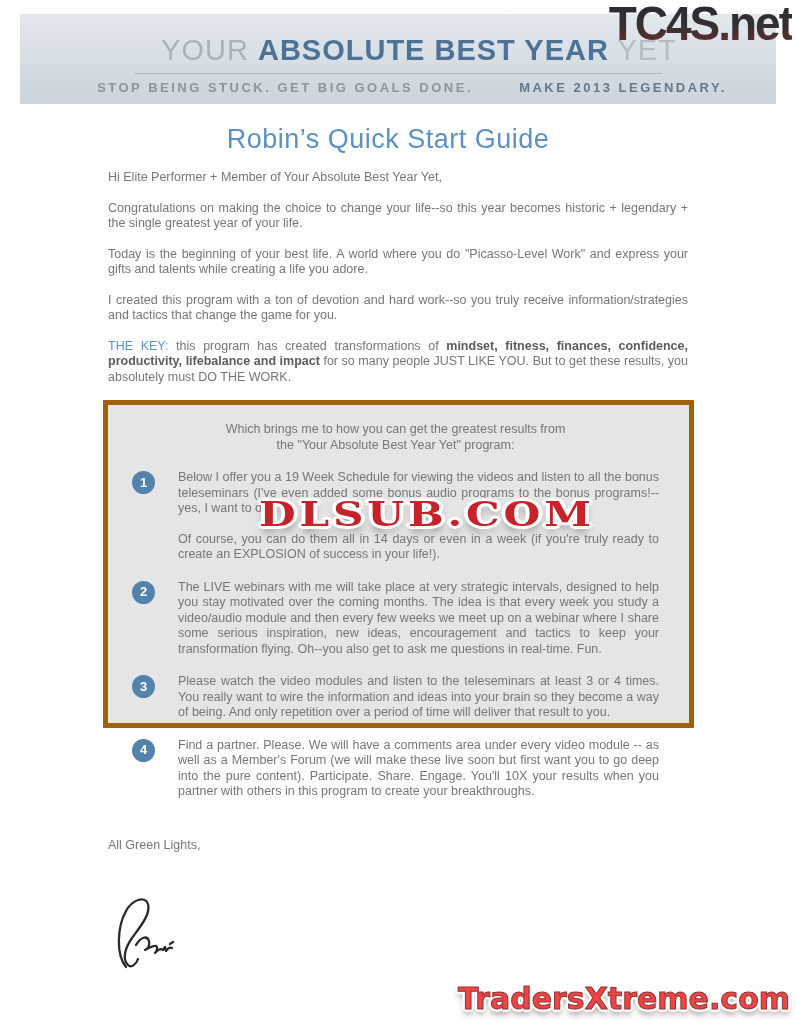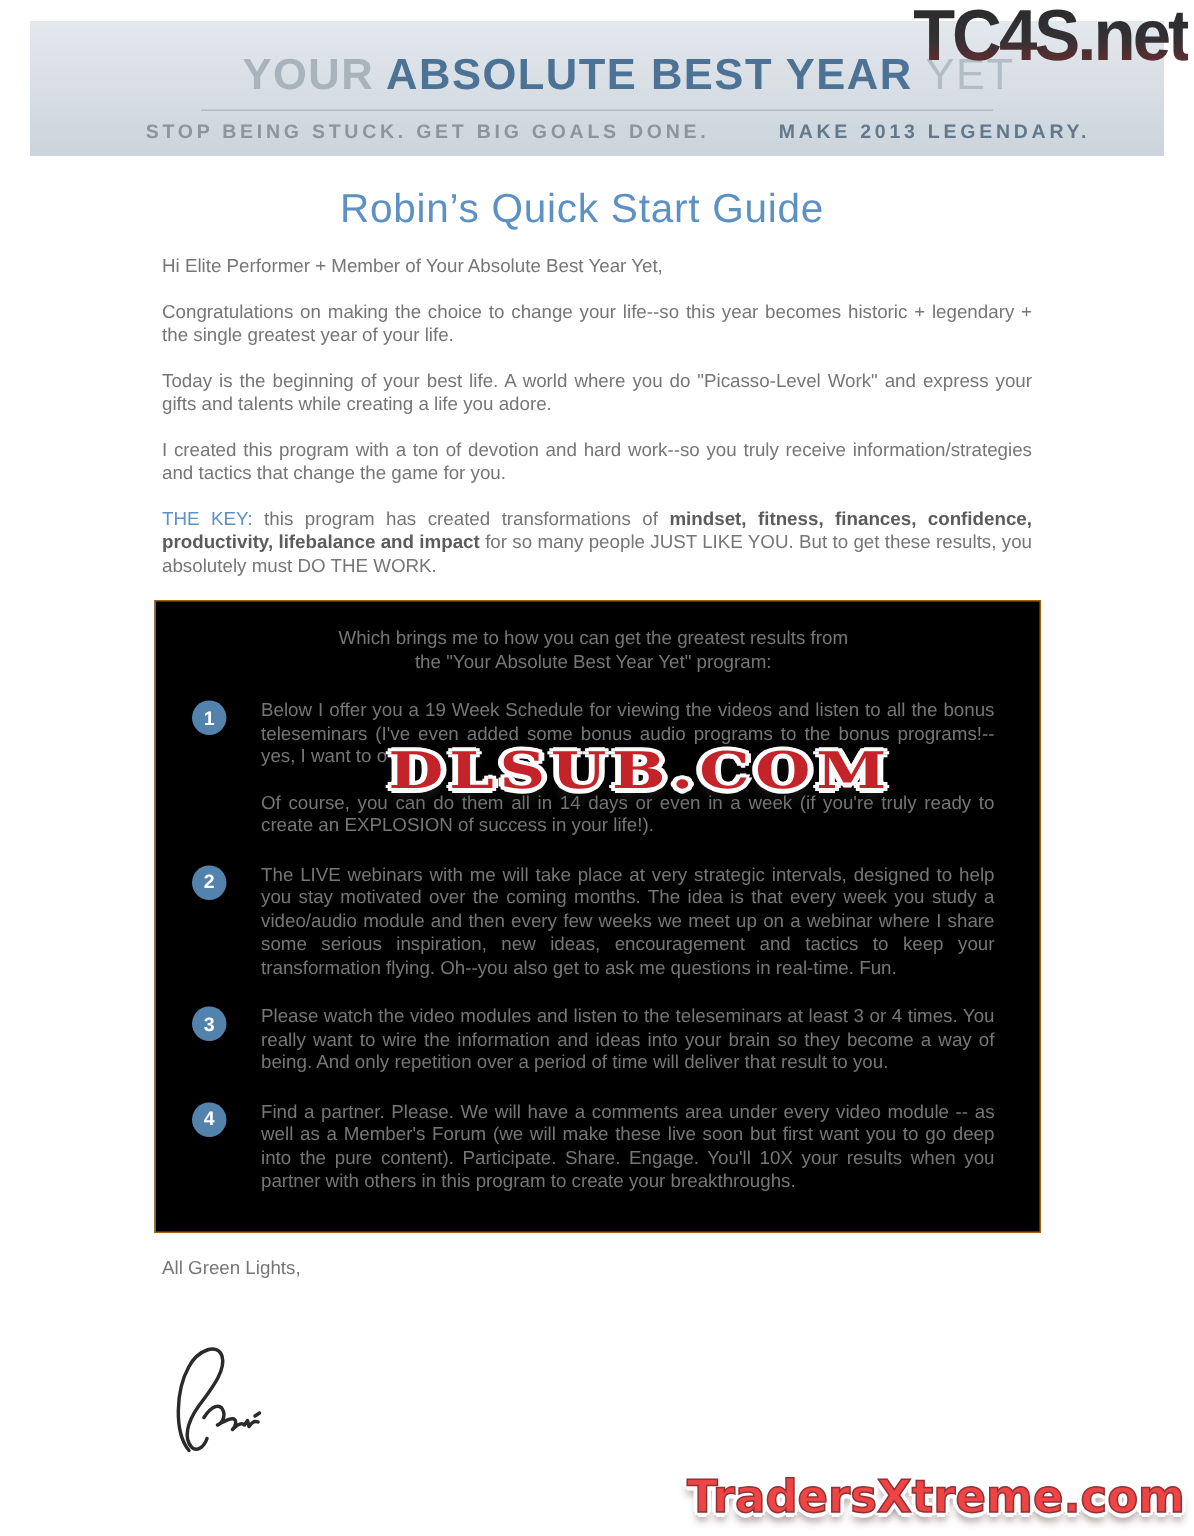--- a/index.html
+++ b/index.html
@@ -10,21 +10,21 @@
   }
   .page { position:absolute; inset:0; }
 
   
   .banner {
     position:absolute; top:14px; left:20px; width:756px; height:90px;
     background:linear-gradient(180deg,#e3e8ed 0%,#d6dde3 55%,#cbd4dc 100%);
     text-align:center;
   }
   .banner-title { margin-top:20px; font-size:29px; letter-spacing:1px; white-space:nowrap; }
-  .bt-light { color:#a9b3bb; font-weight:700;margin-left:42px; }
+  .bt-light { color:#a9b3bb; font-weight:400;margin-left:42px; }
   .bt-strong { color:#4c7295; font-weight:700; }
   .bt-pale { color:#b3bdc5; font-weight:400; }
   .banner-divider { width:528px; height:1px; background:#b0bbc4; margin:6px auto 6px auto; }
   .banner-tagline { font-size:13px; font-weight:700; letter-spacing:2.5px; white-space:nowrap; }
   .tag-normal { color:#8b959e;margin-left:28px; }
   .tag-em { color:#62798c;margin-left:40px; }
 
   
   .wm-tc4s {
     position:absolute; top:-4px; right:4px; z-index:5;
@@ -65,22 +65,22 @@
     position:absolute; top:170px; left:108px; width:580px;
     color:#767676; font-size:12.5px; line-height:15.5px;
   }
   .content p { margin:0 0 15px 0; text-align:justify; }
   .content p.greeting { text-align:left; }
   .key-label { color:#5d91c3; }
   .key-bold { font-weight:700; color:#5c5c5c; }
 
   
   .box {
-    position:absolute; top:400px; left:103px; width:591px; height:422px;
-    border:1px solid #a16207; background:#000000; padding:17px 30px 0 24px;
+    position:absolute; top:400px; left:103px; width:591px; height:328px;
+    border:5px solid #a16207; background:#e5e5e5; padding:17px 30px 0 24px;
     color:#767676; font-size:12.5px; line-height:15.5px;
   }
   .box-heading { text-align:center; margin-bottom:17px; padding:0 20px; }
   .box-item { display:flex; margin-bottom:17px; }
   .item-num {
     flex:0 0 23px; width:23px; height:23px; border-radius:50%;
     background:#5383ad; color:#fff; font-size:13px; font-weight:700;
     display:flex; align-items:center; justify-content:center;
     margin-right:23px; margin-top:1px;
   }

